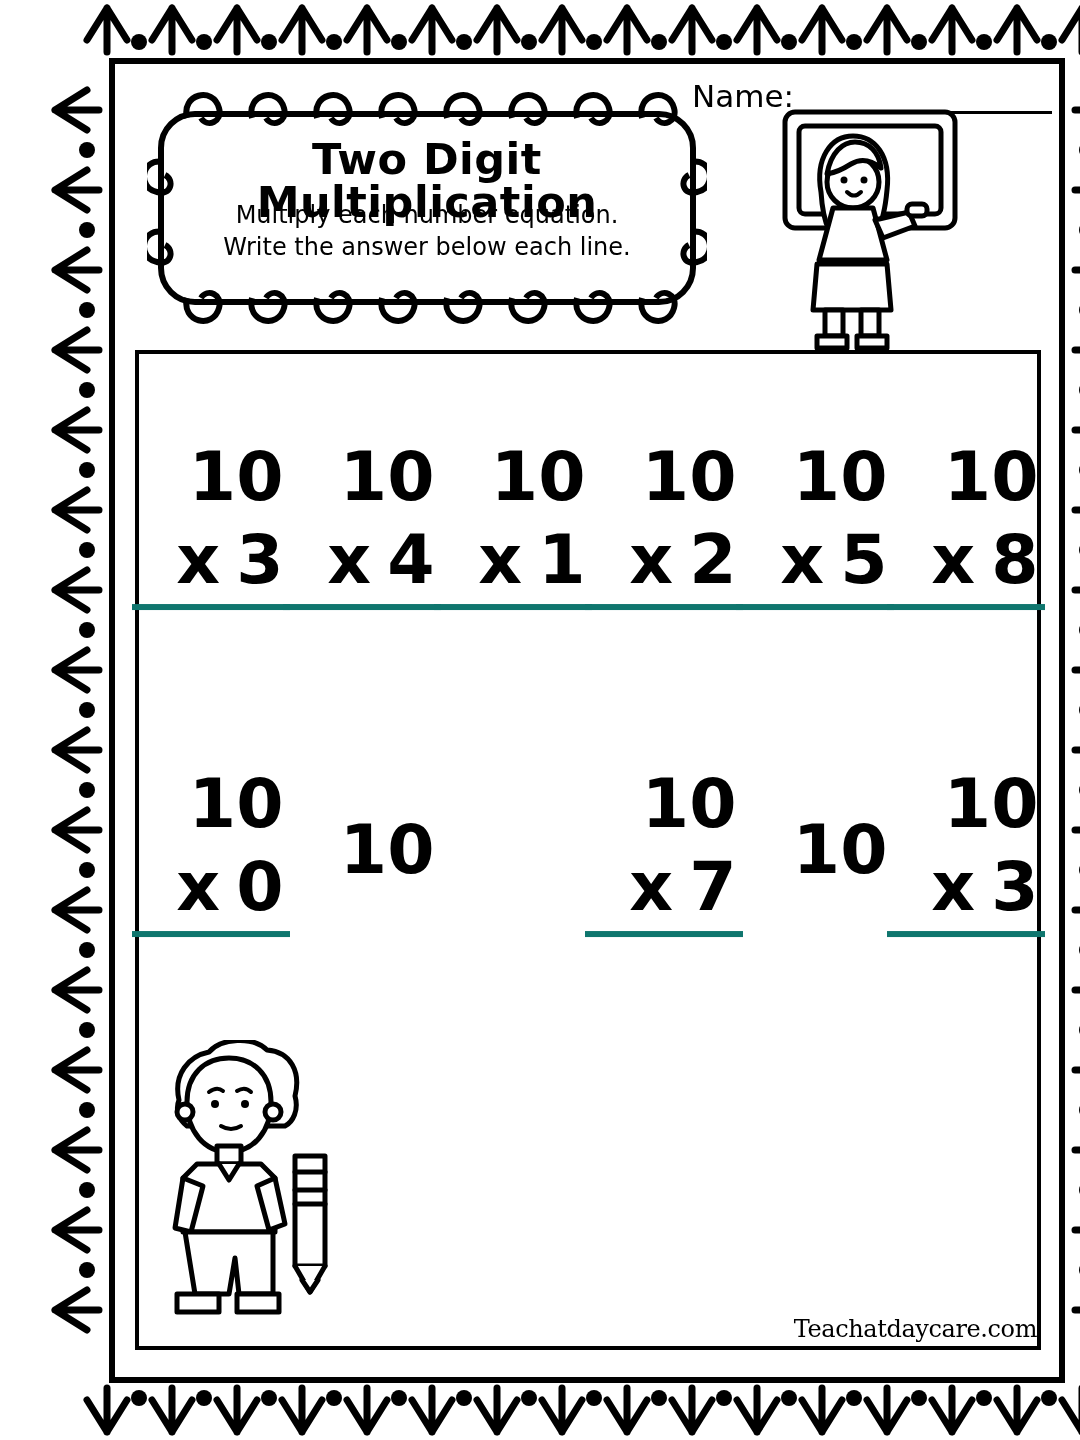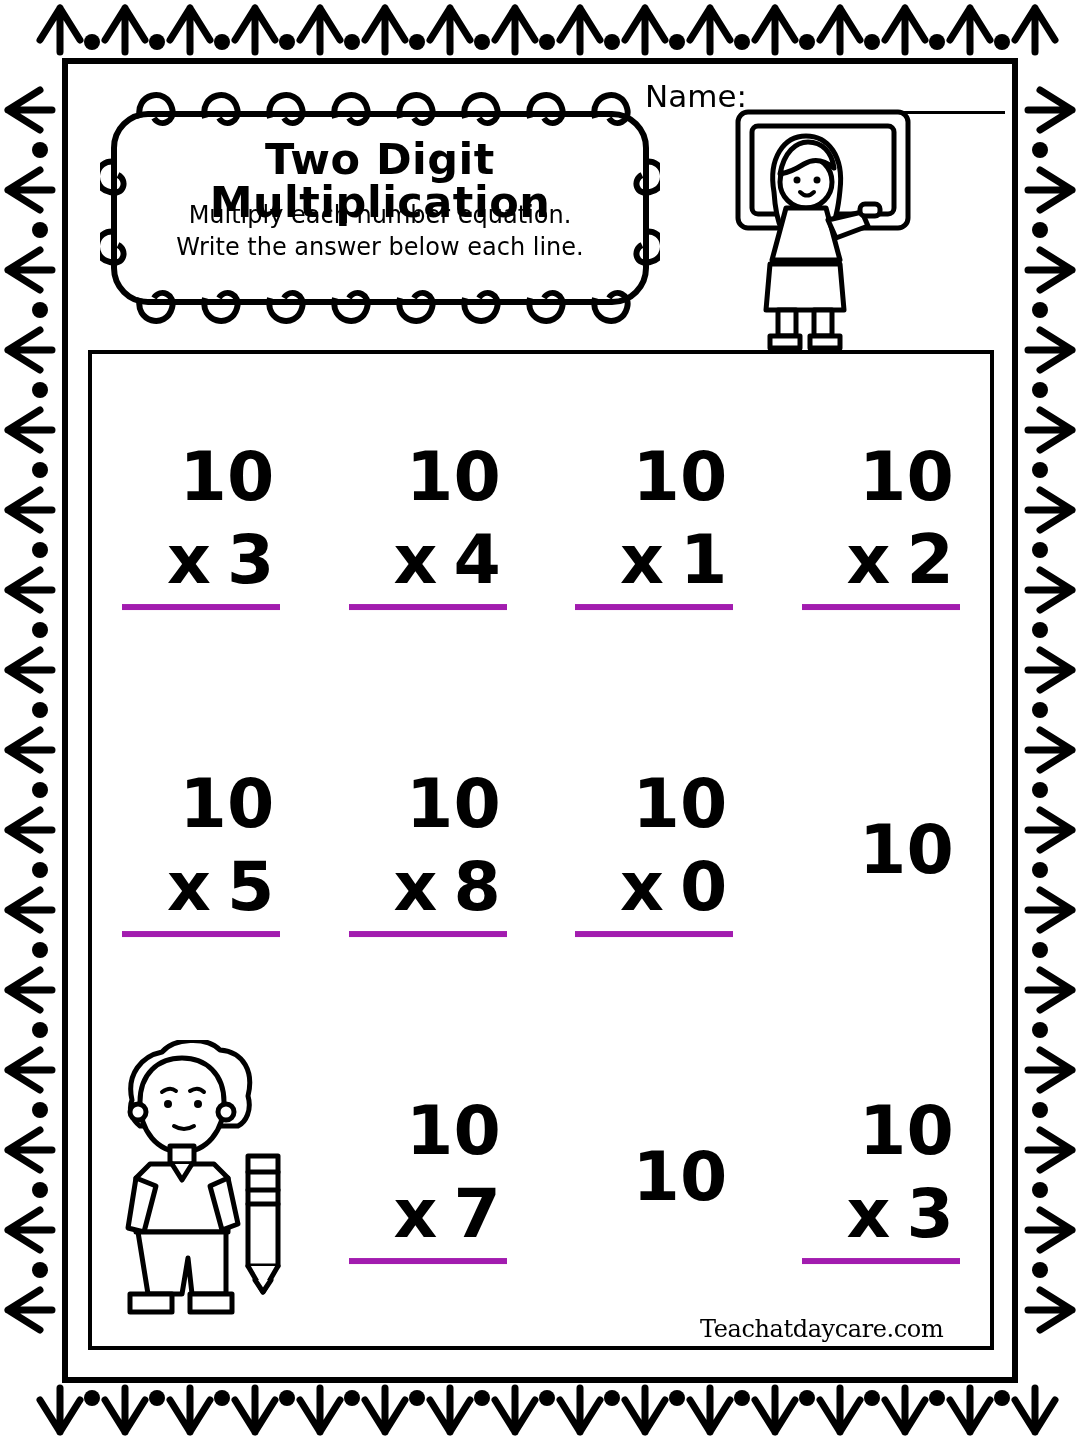--- a/index.html
+++ b/index.html
@@ -14,20 +14,21 @@
     color: #000000;
     overflow: hidden;
     position: relative;
   }
 
   
   .page {
     position: absolute;
     inset: 0;
     background: #ffffff;
+    margin-left: 47px;
   }
 
   .deco-border {
     position: absolute;
     left: 0; top: 0;
     width: 1080px;
     height: 1440px;
     pointer-events: none;
   }
 
@@ -120,21 +121,21 @@
     box-sizing: border-box;
   }
 
   .grid {
     position: absolute;
     left: 88px;
     top: 360px;
     width: 906px;
     height: 980px;
     display: grid;
-    grid-template-columns: repeat(4, 1fr);
+    grid-template-columns: repeat(6, 1fr);
     grid-template-rows: repeat(3, 1fr);
   }
 
   .cell {
     position: relative;
   }
   .problem {
     position: absolute;
     left: 50%;
     top: 50%;
@@ -145,35 +146,36 @@
     line-height: 1.22;
     text-align: right;
     width: 158px;
   }
   .problem .top {
     display: block;
     padding-right: 6px;
   }
   .problem .bottom {
     display: block;
-    border-bottom: 6px solid #a21caf;
+    border-bottom: 6px solid #0f766e;
     padding-right: 6px;
     padding-bottom: 2px;
   }
   .problem .op {
     margin-right: 16px;
     font-weight: bold;
   }
 
   
   .credit {
     position: absolute;
     left: 700px;
     top: 1315px;
     width: 290px;
+    text-align: right;
     font-family: "DejaVu Serif", serif;
     font-size: 24px;
     letter-spacing: -0.4px;
   }
 </style>
 </head>
 <body>
 
 <div class="page">
 

